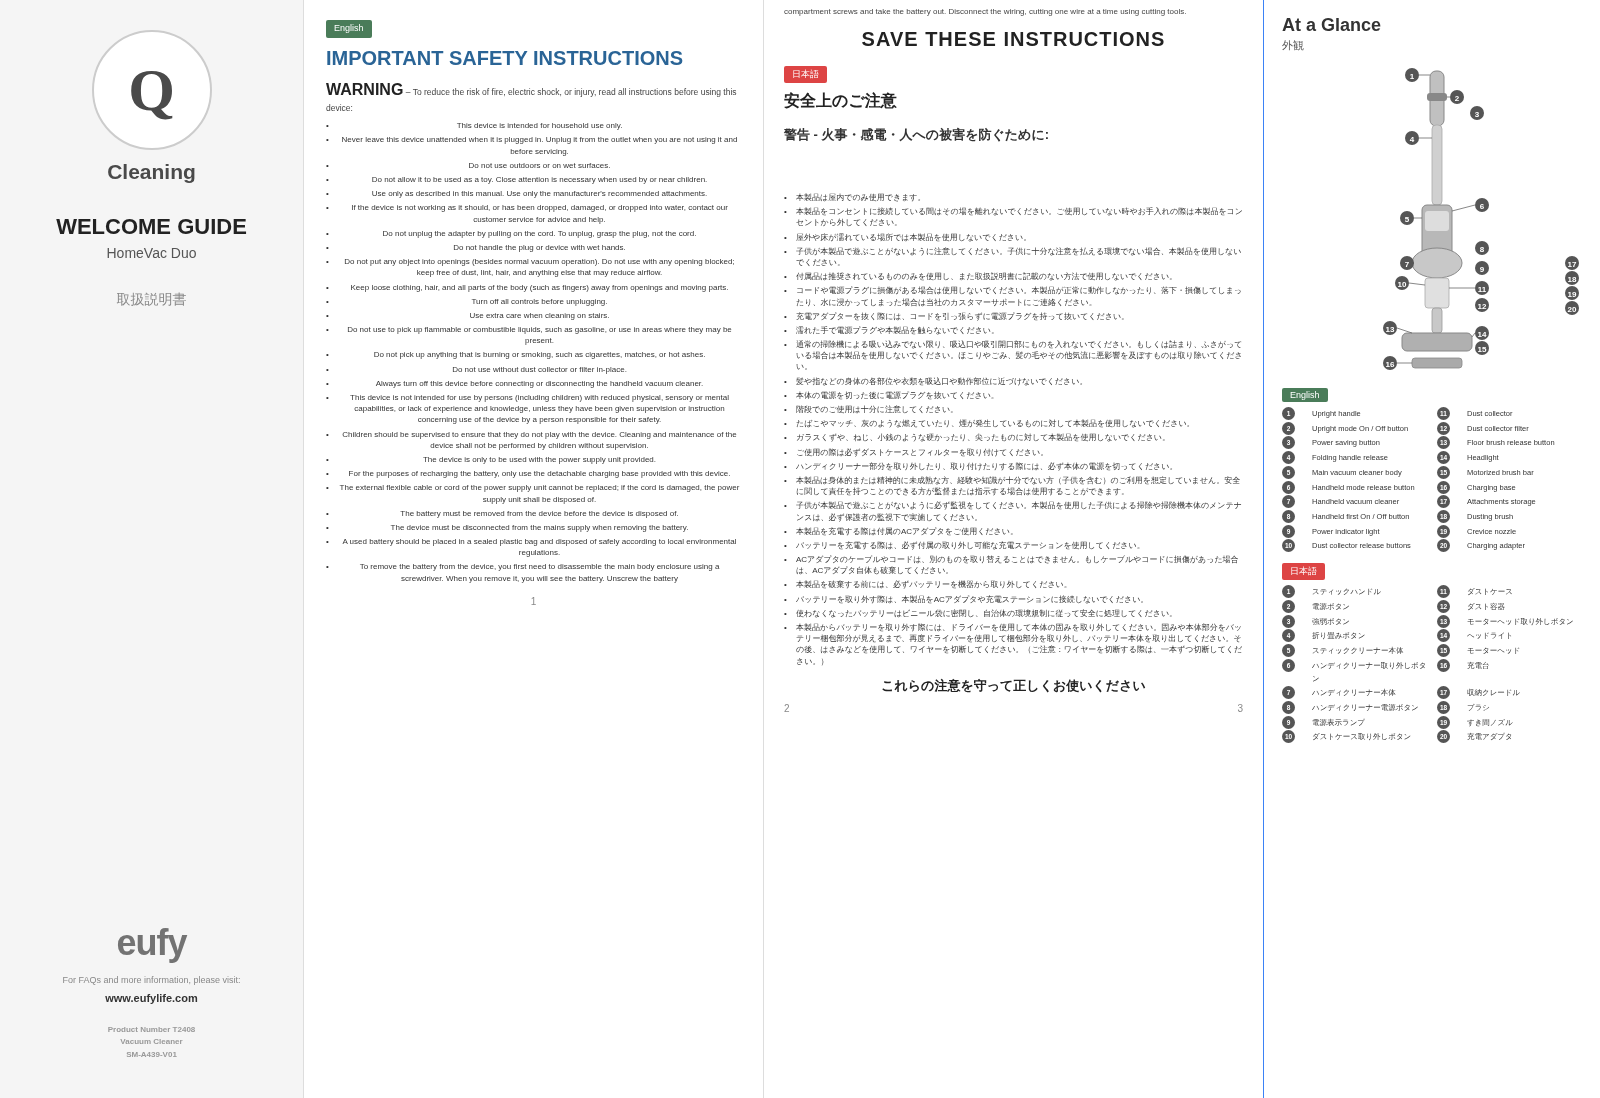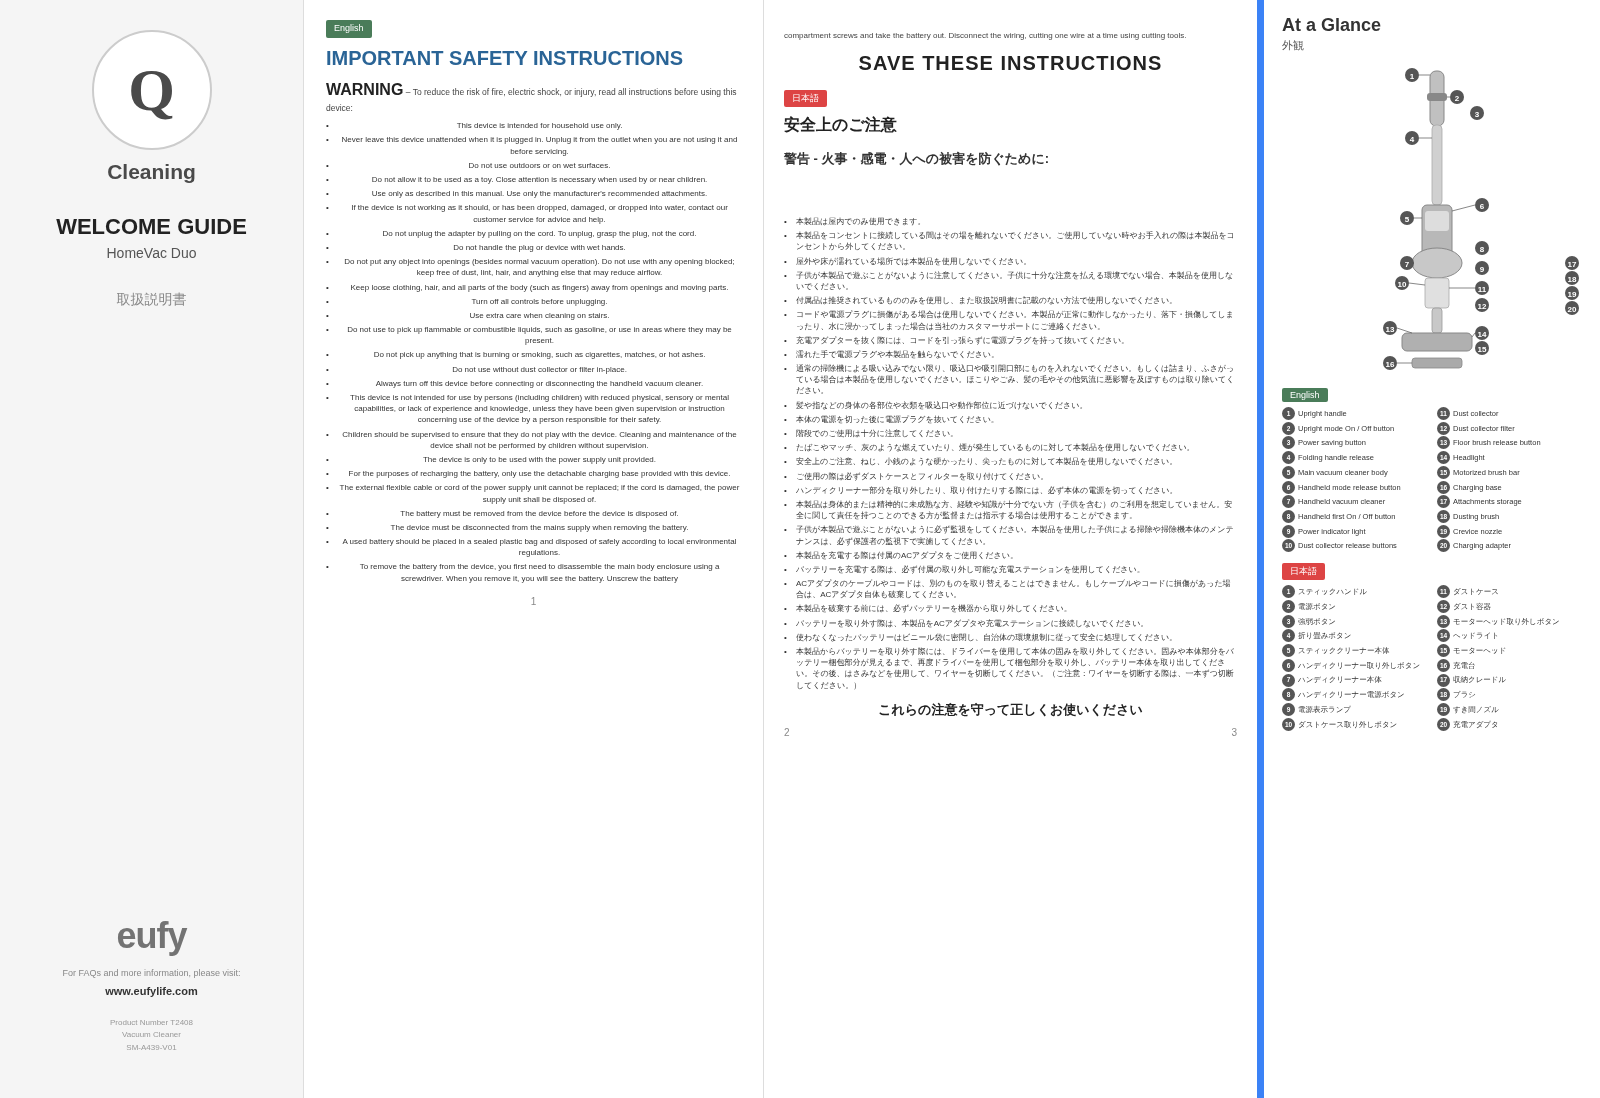--- a/index.html
+++ b/index.html
@@ -93,21 +93,22 @@
       font-weight: bold;
       color: #333;
       margin-bottom: 20px;
     }
 
     .product-info {
       font-size: 8px;
       color: #999;
       text-align: center;
       line-height: 1.6;
-      margin-bottom: 23px;
+      margin-bottom: 16px;
+      font-weight: bold;
     }
 
     
     .page2 {
       width: 460px;
       padding: 20px 22px;
       border-right: 1px solid #ddd;
       overflow: hidden;
       font-size: 8.5px;
       line-height: 1.5;
@@ -169,22 +170,22 @@
     .page-number {
       text-align: center;
       font-size: 10px;
       color: #888;
       margin-top: 10px;
     }
 
     
     .page3 {
       width: 500px;
-      padding: 30px 20px;
-      border-right: 7px solid #3b82f6;
+      padding: 6px 20px;
+      border-right: 1px solid #3b82f6;
       overflow: hidden;
       font-size: 8.5px;
     }
 
     .top-text {
       font-size: 8px;
       color: #444;
       line-height: 1.5;
       margin-bottom: 10px;
     }
@@ -310,21 +311,21 @@
       grid-template-columns: 1fr 1fr;
       gap: 1px 10px;
       font-size: 7.5px;
       color: #333;
       line-height: 1.7;
     }
 
     .parts-grid-item {
       display: flex;
       align-items: baseline;
-      gap: 3px;
+      gap: 17px;
     }
 
     .num-badge {
       display: inline-flex;
       align-items: center;
       justify-content: center;
       width: 13px;
       height: 13px;
       border-radius: 50%;
       background: #555;
@@ -413,21 +414,21 @@
     <li>子供が本製品で遊ぶことがないように注意してください。子供に十分な注意を払える環境でない場合、本製品を使用しないでください。</li>
     <li>付属品は推奨されているもののみを使用し、また取扱説明書に記載のない方法で使用しないでください。</li>
     <li>コードや電源プラグに損傷がある場合は使用しないでください。本製品が正常に動作しなかったり、落下・損傷してしまったり、水に浸かってしまった場合は当社のカスタマーサポートにご連絡ください。</li>
     <li>充電アダプターを抜く際には、コードを引っ張らずに電源プラグを持って抜いてください。</li>
     <li>濡れた手で電源プラグや本製品を触らないでください。</li>
     <li>通常の掃除機による吸い込みでない限り、吸込口や吸引開口部にものを入れないでください。もしくは詰まり、ふさがっている場合は本製品を使用しないでください。ほこりやごみ、髪の毛やその他気流に悪影響を及ぼすものは取り除いてください。</li>
     <li>髪や指などの身体の各部位や衣類を吸込口や動作部位に近づけないでください。</li>
     <li>本体の電源を切った後に電源プラグを抜いてください。</li>
     <li>階段でのご使用は十分に注意してください。</li>
     <li>たばこやマッチ、灰のような燃えていたり、煙が発生しているものに対して本製品を使用しないでください。</li>
-    <li>安全上のご注意、ねじ、小銭のような硬かったり、尖ったものに対して本製品を使用しないでください。</li>
+    <li>ガラスくずや、ねじ、小銭のような硬かったり、尖ったものに対して本製品を使用しないでください。</li>
     <li>ご使用の際は必ずダストケースとフィルターを取り付けてください。</li>
     <li>ハンディクリーナー部分を取り外したり、取り付けたりする際には、必ず本体の電源を切ってください。</li>
     <li>本製品は身体的または精神的に未成熟な方、経験や知識が十分でない方（子供を含む）のご利用を想定していません。安全に関して責任を持つことのできる方が監督または指示する場合は使用することができます。</li>
     <li>子供が本製品で遊ぶことがないように必ず監視をしてください。本製品を使用した子供による掃除や掃除機本体のメンテナンスは、必ず保護者の監視下で実施してください。</li>
     <li>本製品を充電する際は付属のACアダプタをご使用ください。</li>
     <li>バッテリーを充電する際は、必ず付属の取り外し可能な充電ステーションを使用してください。</li>
     <li>ACアダプタのケーブルやコードは、別のものを取り替えることはできません。もしケーブルやコードに損傷があった場合は、ACアダプタ自体も破棄してください。</li>
     <li>本製品を破棄する前には、必ずバッテリーを機器から取り外してください。</li>
     <li>バッテリーを取り外す際は、本製品をACアダプタや充電ステーションに接続しないでください。</li>
     <li>使わなくなったバッテリーはビニール袋に密閉し、自治体の環境規制に従って安全に処理してください。</li>

